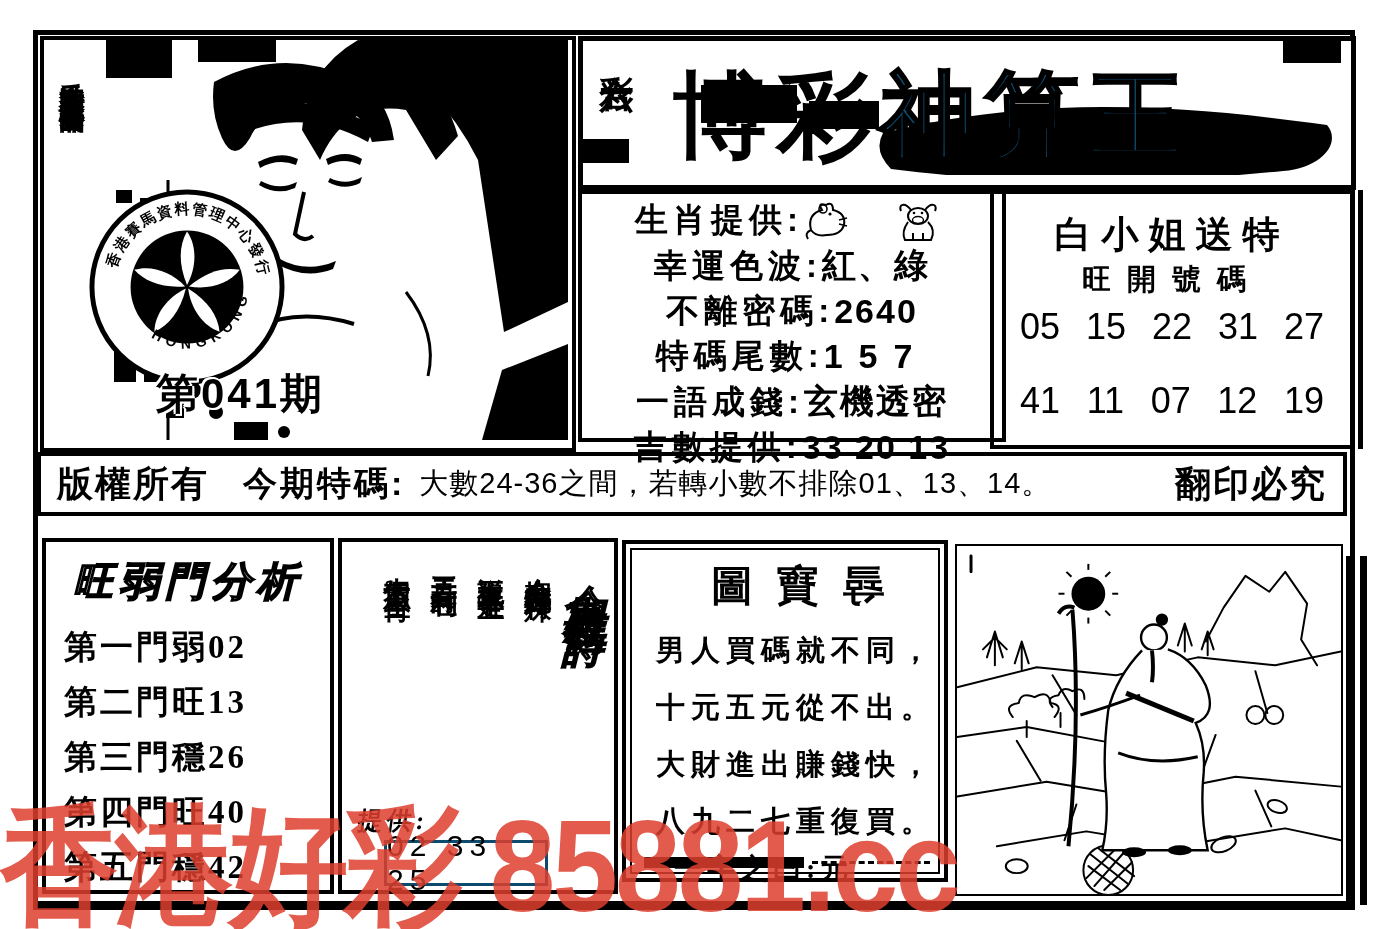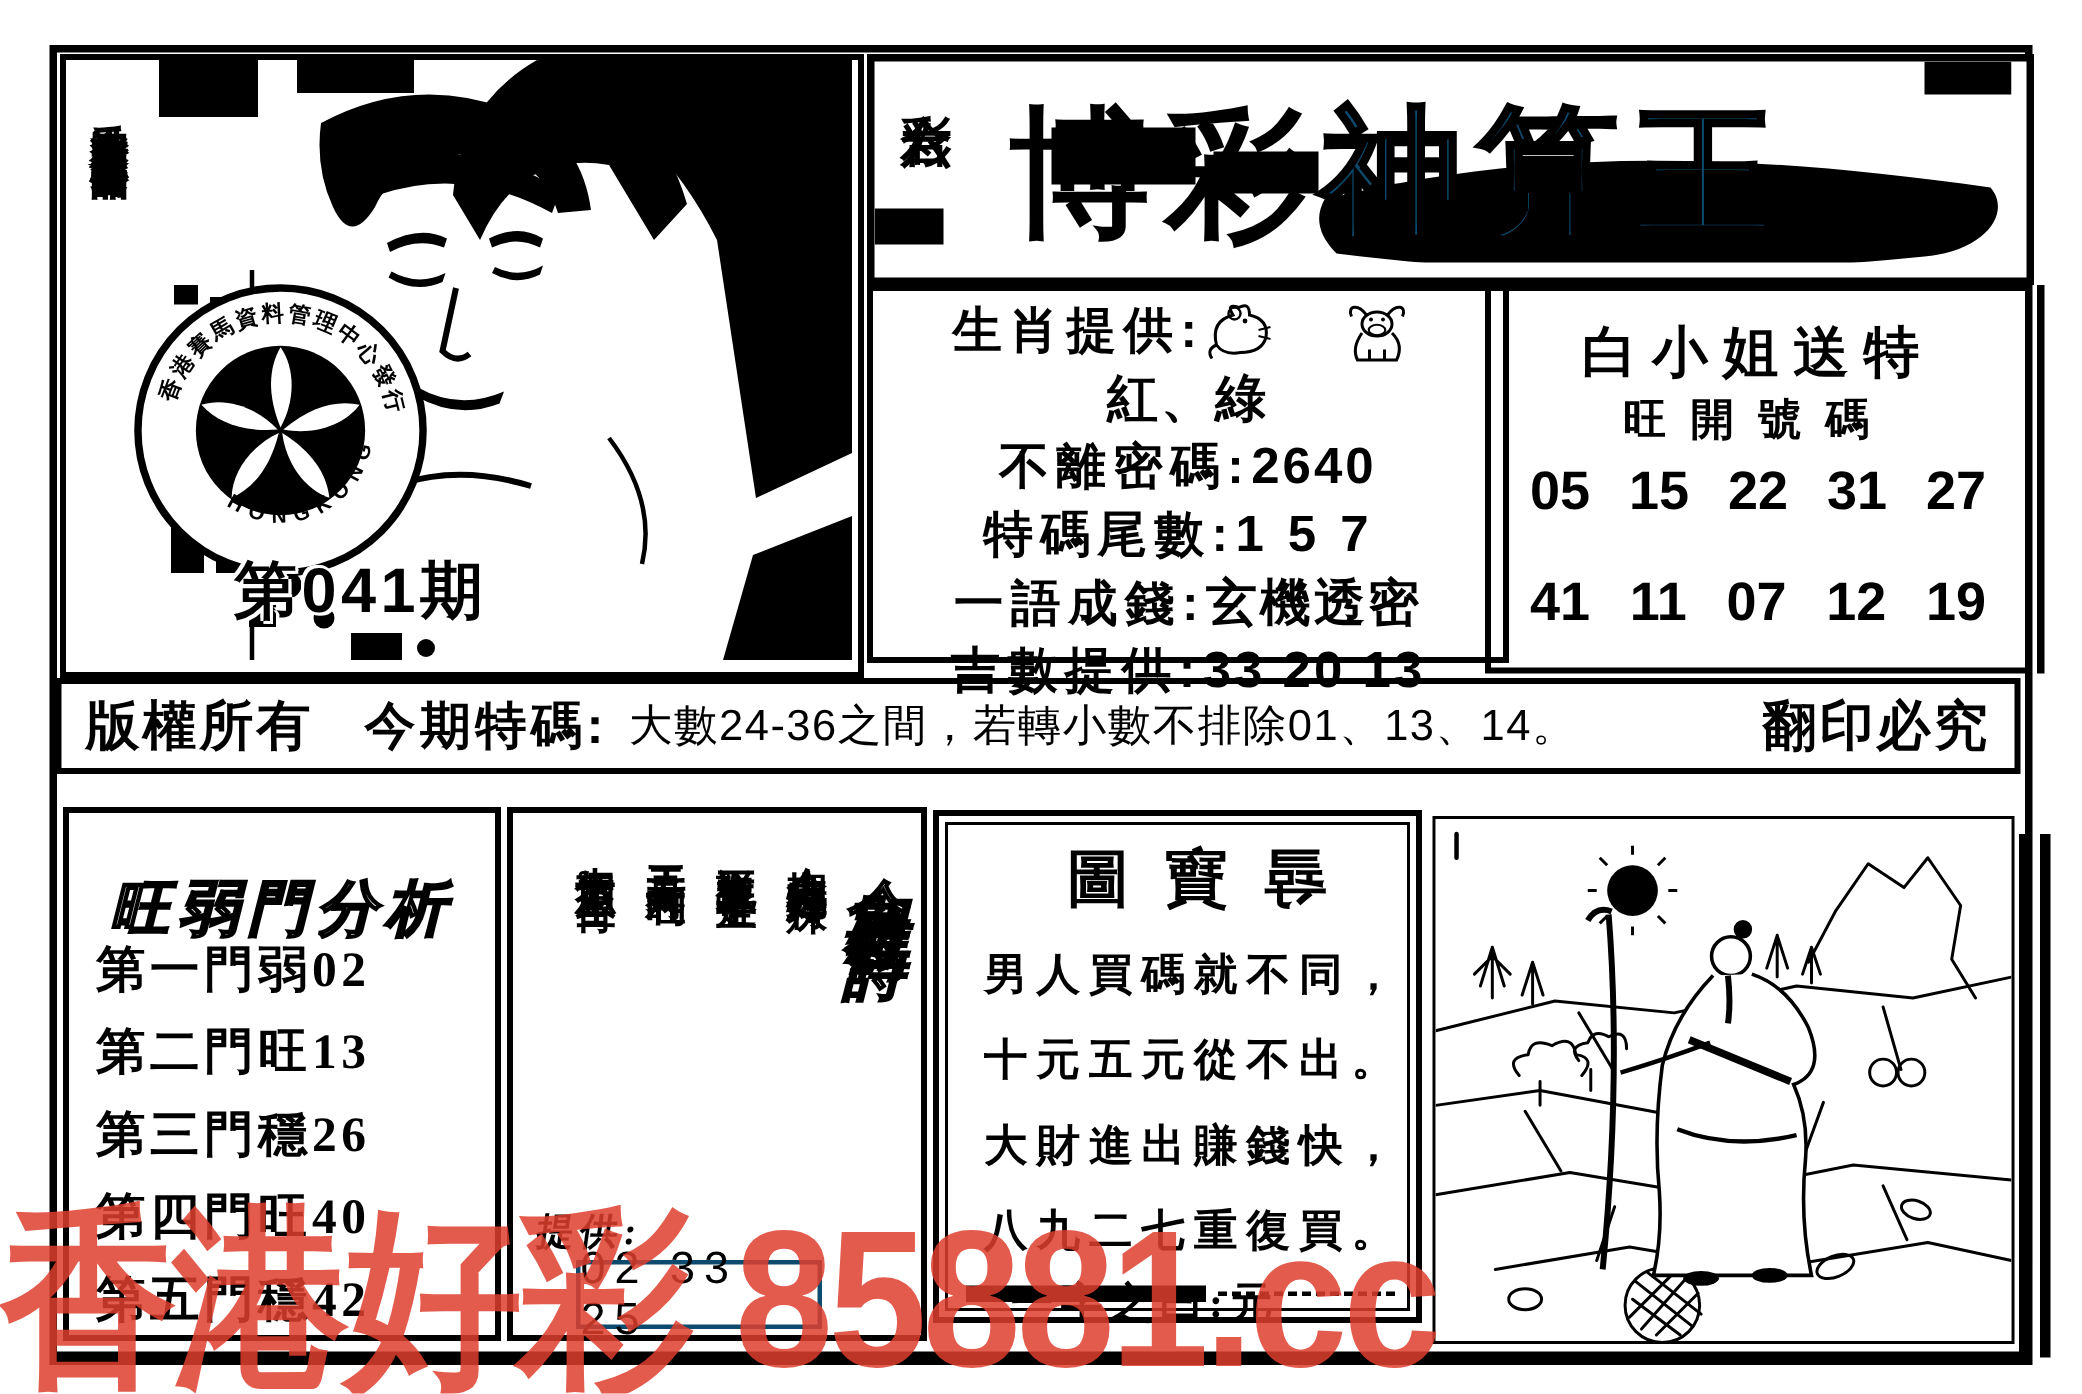--- a/index.html
+++ b/index.html
@@ -37,36 +37,36 @@
   .zodiac-wrap{display:flex;gap:46px;margin-right:8px;}
 
   
   .lady-panel{left:990px;top:190px;width:356px;height:251px;border:4px solid #000;}
   .lady-panel::after{content:"";position:absolute;right:-13px;top:-4px;bottom:-4px;width:5px;background:#000;}
   .lady-title{top:16px;width:100%;text-align:center;font-size:37px;font-weight:800;letter-spacing:10px;
     font-family:"Liberation Serif",serif;}
   .lady-sub{top:66px;width:100%;text-align:center;font-size:29px;font-weight:800;letter-spacing:16px;
     font-family:"Liberation Serif",serif;}
   .lady-row{left:0;width:100%;display:flex;justify-content:space-between;padding:0 26px;box-sizing:border-box;
-    font-size:36px;font-weight:700;}
+    font-size:36px;font-weight:400;}
   .lady-row1{top:112px;} .lady-row2{top:186px;}
 
   
   .copy-band{left:37px;top:452px;width:1310px;height:64px;border:4px solid #000;
     display:flex;align-items:center;padding:0 16px;box-sizing:border-box;gap:14px;}
   .copy-left{font-size:36px;font-weight:900;letter-spacing:2px;}
   .copy-tip-label{font-size:34px;font-weight:800;letter-spacing:3px;margin-left:20px;}
   .copy-tip-text{font-size:29px;font-weight:500;flex:1;letter-spacing:1px;}
   .copy-right{font-size:36px;font-weight:900;letter-spacing:2px;}
 
   
   .analysis-panel{left:42px;top:538px;width:284px;height:348px;border:4px solid #000;}
   .analysis-title{top:12px;width:100%;text-align:center;font-size:40px;font-weight:800;
     font-family:"Liberation Serif",serif;color:#fff;-webkit-text-stroke:1.6px #000;
-    letter-spacing:6px;font-style:italic;margin-top:24px;}
+    letter-spacing:6px;font-style:italic;}
   .analysis-rows{top:78px;left:0;width:100%;}
   .analysis-row{display:flex;justify-content:flex-start;padding:0 18px;
     font-family:"Liberation Serif",serif;font-size:33px;font-weight:700;line-height:55px;letter-spacing:3px;}
 
   
   .poem-panel{left:338px;top:538px;width:272px;height:348px;border:4px solid #000;}
   .poem-heading{right:4px;top:12px;height:330px;writing-mode:vertical-rl;
     font-size:40px;font-weight:700;font-family:"Liberation Serif",serif;font-style:italic;
     color:#fff;-webkit-text-stroke:1.5px #000;letter-spacing:10px;}
   .poem-cols{right:58px;top:14px;height:276px;writing-mode:vertical-rl;}
@@ -199,20 +199,21 @@
         <ellipse cx="23" cy="16" rx="10" ry="8" fill="none" stroke="#000" stroke-width="2"></ellipse>
         <ellipse cx="23" cy="20" rx="5.5" ry="3.5" fill="none" stroke="#000" stroke-width="1.4"></ellipse>
         <circle cx="19" cy="13" r="1.3" fill="#000"></circle>
           <circle cx="27" cy="13" r="1.3" fill="#000"></circle>
         <path d="M13,22 Q6,32 10,40 L36,40 Q41,30 33,22" fill="none" stroke="#000" stroke-width="2"></path>
         <path d="M18,40 v-7 M28,40 v-7" stroke="#000" stroke-width="2"></path>
       </svg>
     </span>
   </div>
   <div class="info-row">
+    <span class="info-label">幸運色波:</span>
     <span class="info-value">紅、綠</span>
   </div>
   <div class="info-row">
     <span class="info-label">不離密碼:</span>
     <span class="info-value">2640</span>
   </div>
   <div class="info-row">
     <span class="info-label">特碼尾數:</span>
     <span class="info-value v-spaced">157</span>
   </div>

